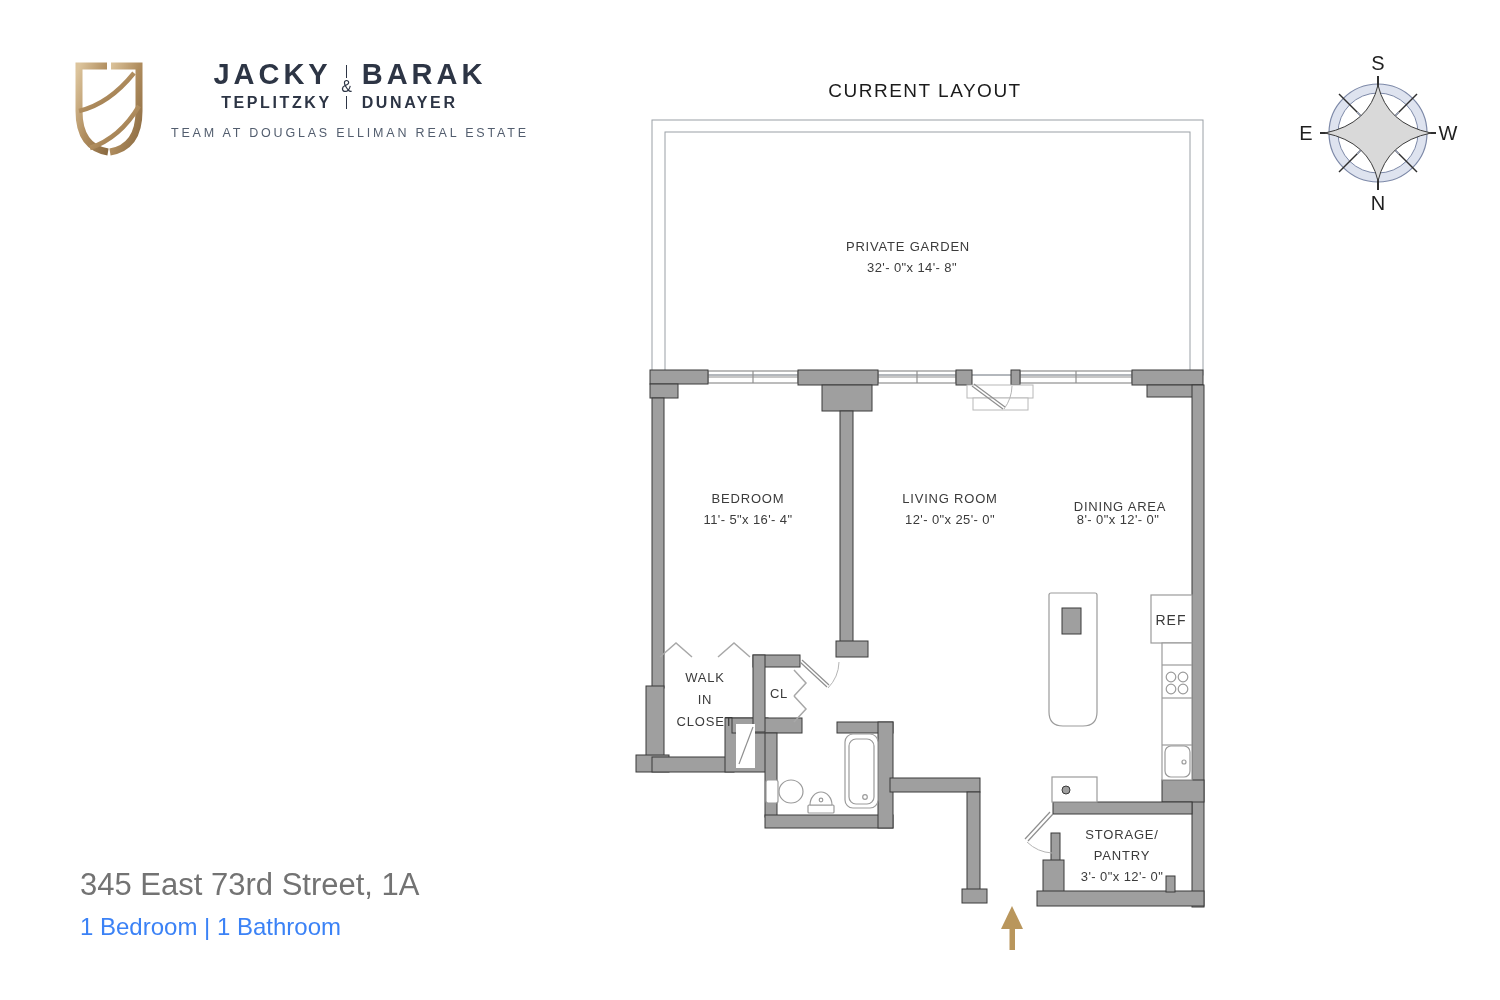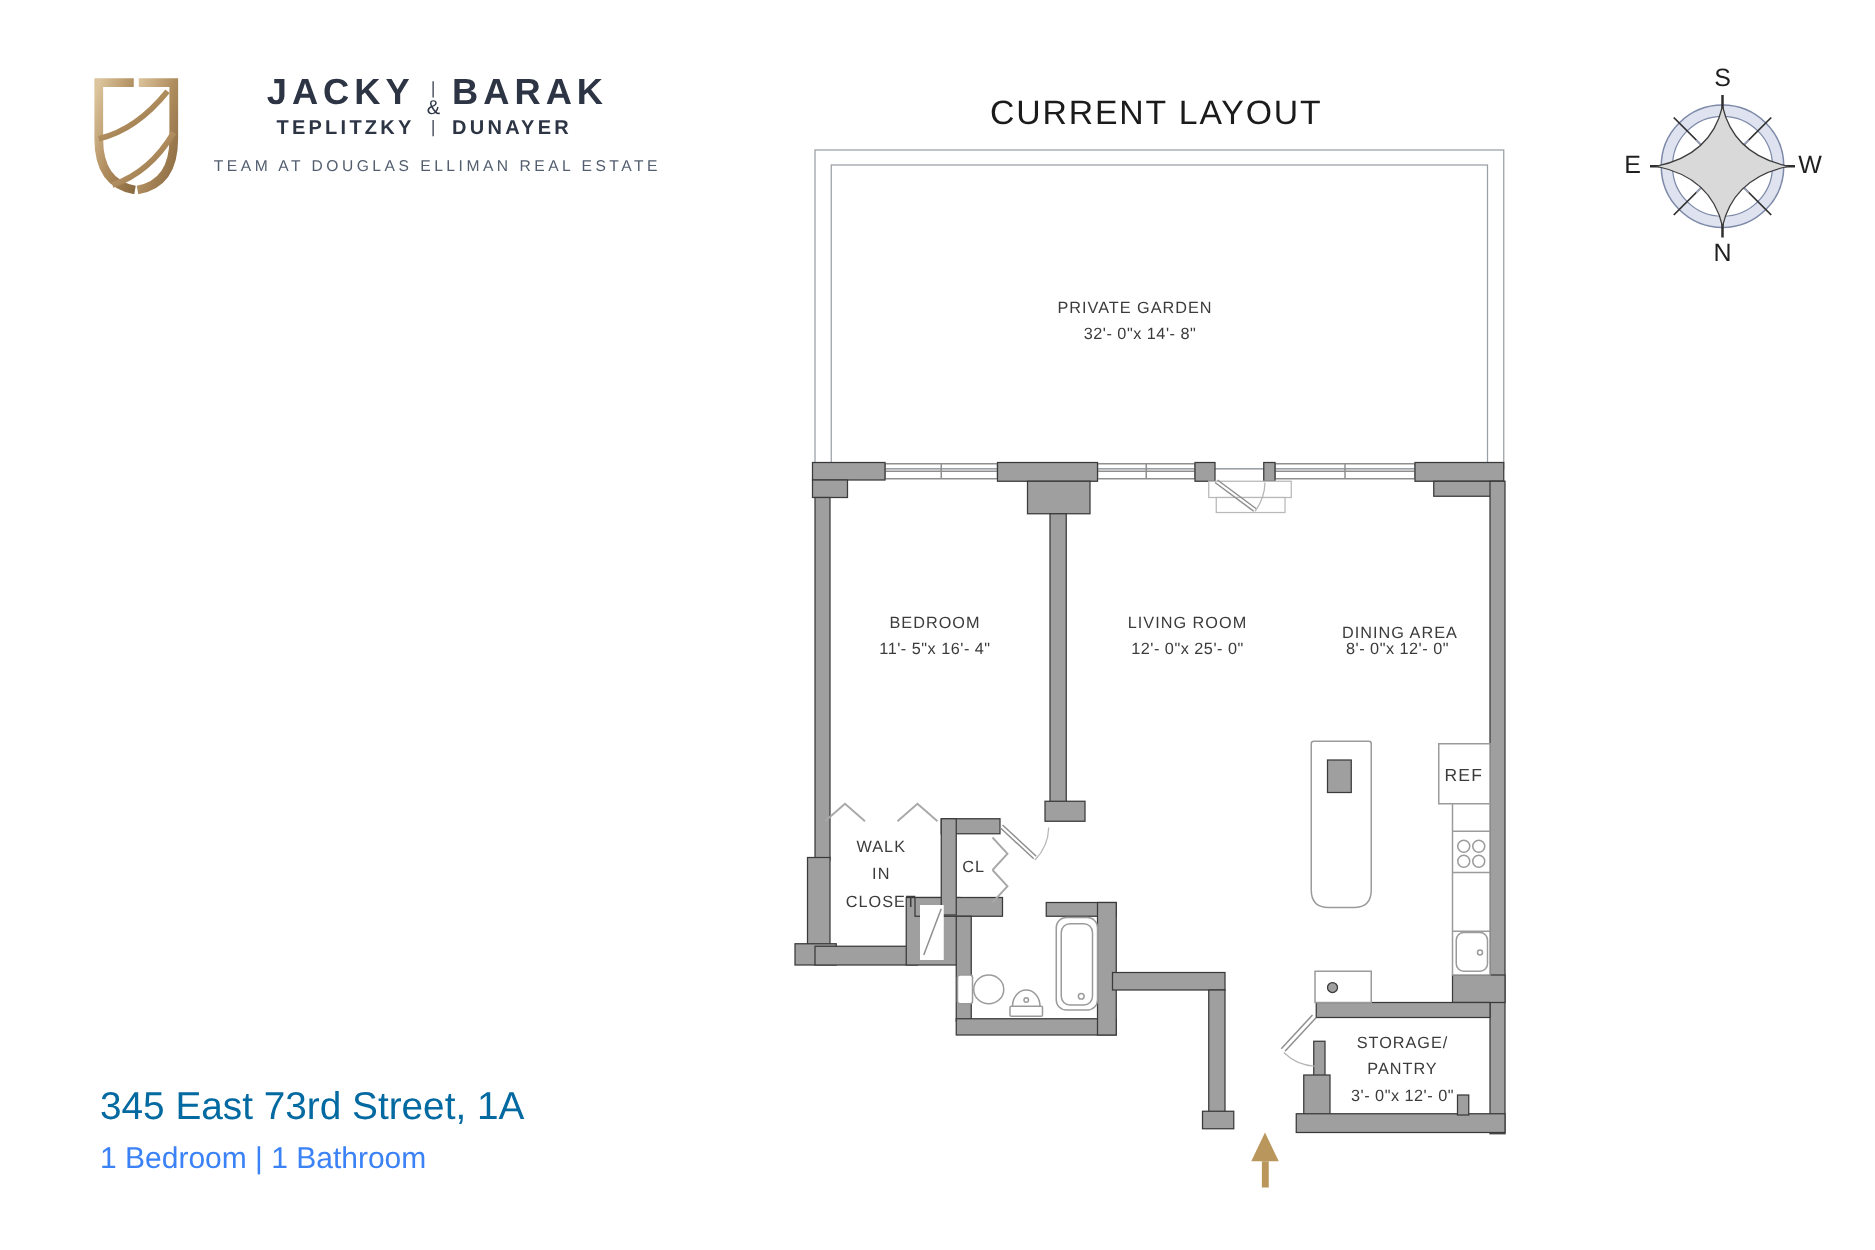--- a/index.html
+++ b/index.html
@@ -15,34 +15,34 @@
   .arc{stroke:#b5b5b5;fill:none;stroke-width:1;}
   .chv{stroke:#a8a8a8;fill:none;stroke-width:1.5;}
   .gard{fill:none;stroke:#9aa0a6;stroke-width:1;}
   
   .plan-label{position:absolute;transform:translate(-50%,-50%);font-size:13px;color:#3b3b3b;
               letter-spacing:.8px;white-space:nowrap;text-align:center;}
   .dims{letter-spacing:.4px;}
   .ref-label{font-size:14px;letter-spacing:1px;}
   .compass-letter{position:absolute;transform:translate(-50%,-50%);font-size:20px;color:#1f1f1f;}
   .page-title{position:absolute;left:925px;top:91px;transform:translate(-50%,-50%);
-              font-size:27px;letter-spacing:1.5px;color:#1b1b1b;white-space:nowrap;}
+              font-size:19px;letter-spacing:1.5px;color:#1b1b1b;white-space:nowrap;}
   
   .logo{position:absolute;left:63px;top:58px;display:flex;align-items:flex-start;}
   .brand-text{margin-left:16px;color:#2d3545;}
   .brand-grid{display:grid;grid-template-columns:auto 30px auto;align-items:center;}
   .nm1{font-size:29px;font-weight:700;letter-spacing:4px;line-height:32px;}
   .nm2{font-size:16px;font-weight:700;letter-spacing:2.6px;line-height:26px;}
   .cell-r{justify-self:end;}
   .amp-col{grid-column:2;grid-row:1/3;display:flex;flex-direction:column;align-items:center;justify-self:center;}
   .amp-bar{width:1.5px;height:13px;background:#2d3545;}
   .amp{font-size:16px;font-weight:400;line-height:18px;}
   .tagline{margin-top:10px;font-size:12.5px;letter-spacing:2.8px;color:#525d6e;font-weight:500;}
   
-  .address{position:absolute;left:80px;top:867px;font-size:31px;color:#0369a1;}
+  .address{position:absolute;left:80px;top:867px;font-size:31px;color:#737373;}
   .summary{position:absolute;left:80px;top:913px;font-size:24px;color:#3b82f6;}
 </style>
 </head>
 <body>
 
 <div class="canvas">
 
   <div class="logo">
     <svg width="92" height="100" viewBox="0 0 92 98">
       <defs>

